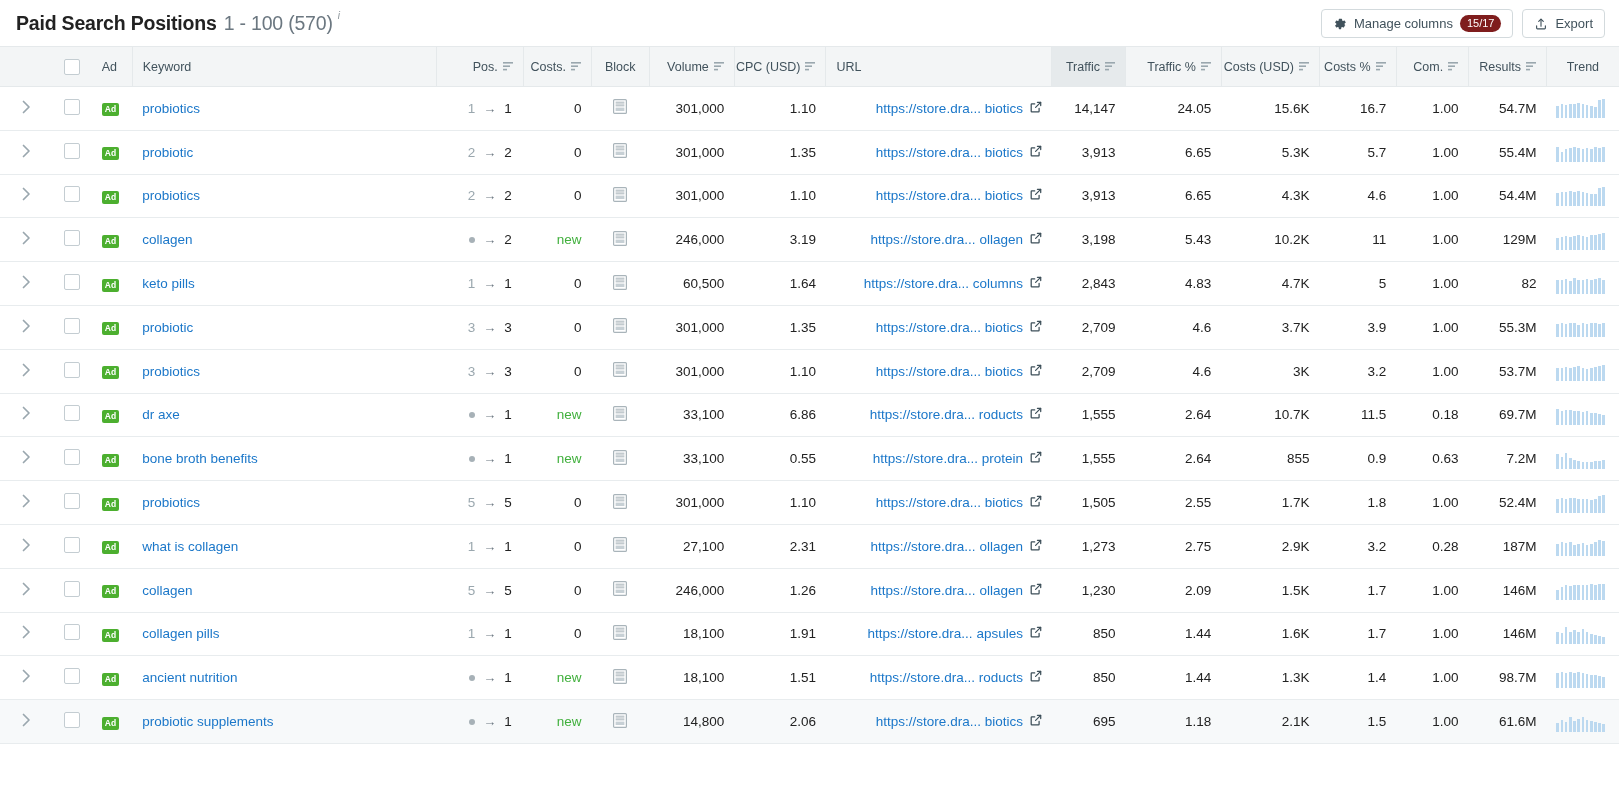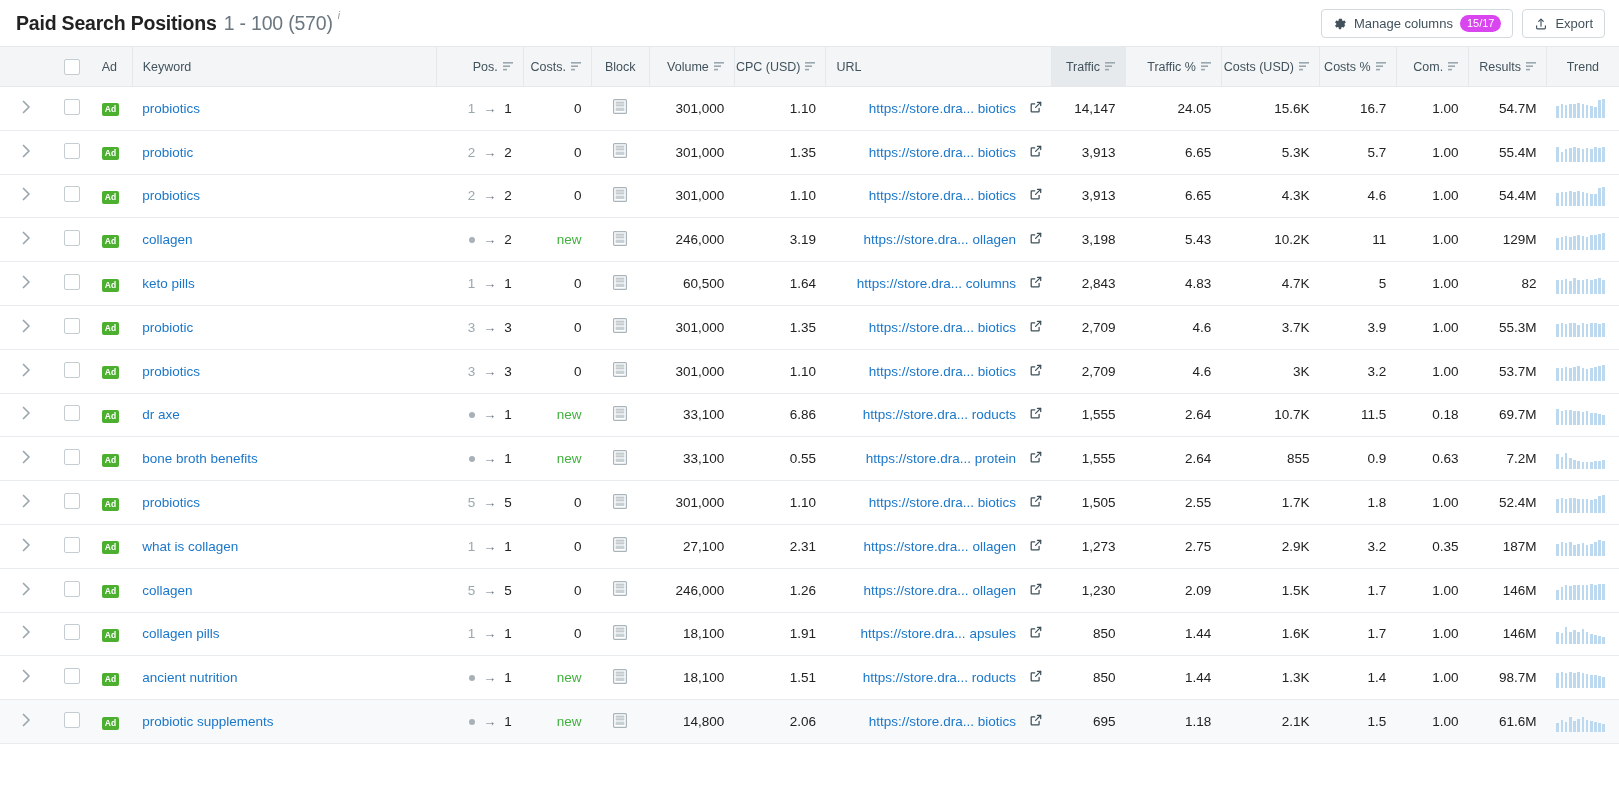--- a/index.html
+++ b/index.html
@@ -60,21 +60,21 @@
     border: 1px solid #d3dadd;
     border-radius: 4px;
     background: #ffffff;
     font-size: 13px;
     color: #41525c;
     cursor: pointer;
     white-space: nowrap;
   }
   .btn svg { display: block; }
   .pill {
-    background: #d946ef;
+    background: #7f1d1d;
     color: #ffffff;
     font-size: 11px;
     border-radius: 9px;
     padding: 2px 7px 2px 7px;
     line-height: 1.1;
     font-weight: normal;
   }
 
   
   .table-wrap { width: 1619px; }
@@ -169,21 +169,21 @@
   .pos-cur { color: #222; font-size: 13.5px; min-width: 9px; text-align: left;}
 
   .diff-new { color: #41b03d; font-size: 13.5px; }
   .diff-zero { color: #222; font-size: 13.5px; }
 
   
   .urlcell {
     display: flex;
     align-items: flex-end;
     justify-content: flex-end;
-    gap: 14px;
+    gap: 7px;
   }
   .url-link { color: #1b77c9; font-size: 13.5px; cursor: pointer; }
   .ext-ico { color: #3d4f59; flex: none; cursor: pointer; }
 
   
   .spark { display: flex; align-items: flex-end; gap: 1.6px; height: 20px; justify-content: flex-start; }
   .spark i { display: block; width: 2.6px; background: #bcd9f0; }
 
   
   .sorticon { flex: none; }
@@ -979,21 +979,21 @@
                   <path d="M10.6 1.4L5.6 6.4"></path>
                   <path d="M7.4 1.3h3.3v3.3"></path>
                   <path d="M9.1 7.3v2.9c0 .3-.3.6-.6.6H1.8a.6.6 0 0 1-.6-.6V3.5c0-.3.3-.6.6-.6h2.9"></path>
                 </svg></span>
             </div>
           </td>
           <td class="t-right">1,273</td>
           <td class="t-right">2.75</td>
           <td class="t-right">2.9K</td>
           <td class="t-right">3.2</td>
-          <td class="t-right">0.35</td>
+          <td class="t-right">0.28</td>
           <td class="t-right">187M</td>
           <td>
             <div class="spark">
               <i style="height:12.4px"></i>
               <i style="height:14px"></i>
               <i style="height:13.200000000000001px"></i>
               <i style="height:14.8px"></i>
               <i style="height:11.600000000000001px"></i>
               <i style="height:12.8px"></i>
               <i style="height:13.600000000000001px"></i>

